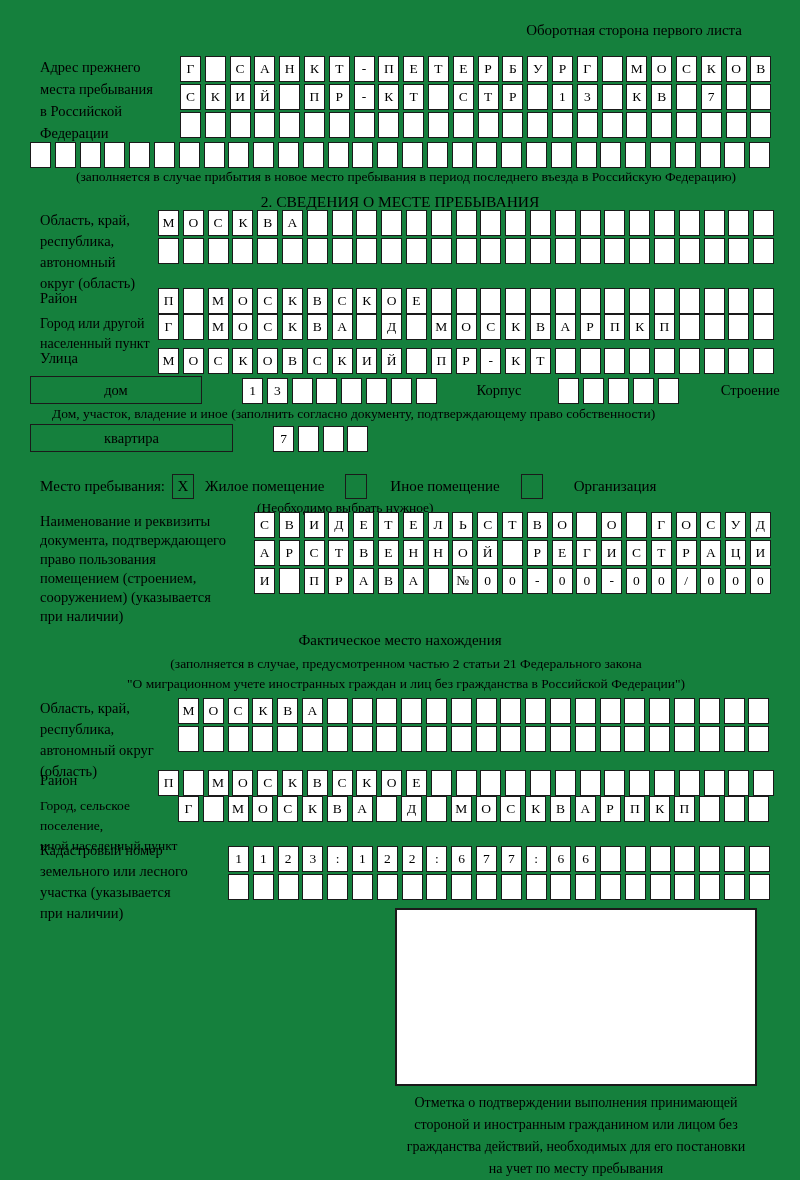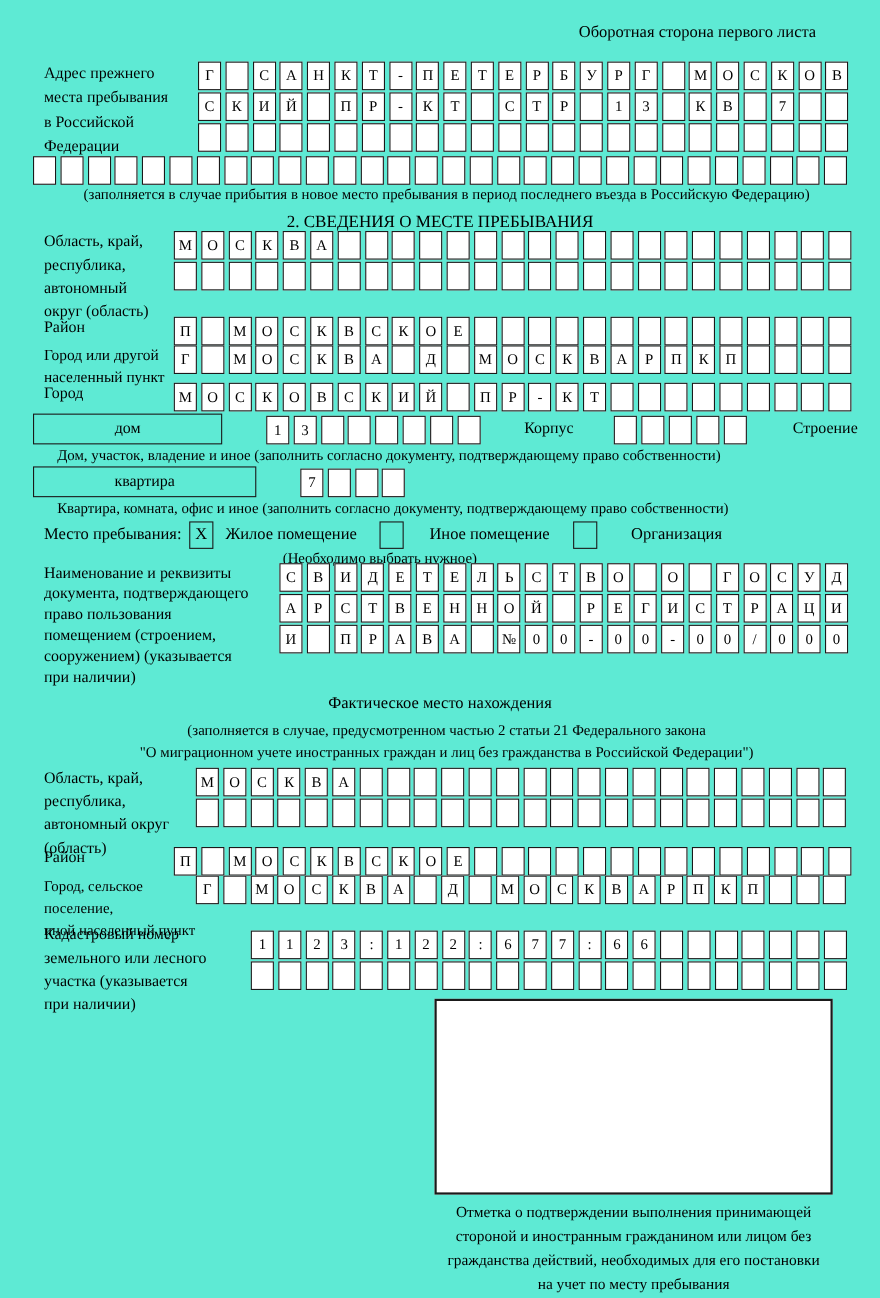--- a/index.html
+++ b/index.html
@@ -1,19 +1,19 @@
 <!DOCTYPE html>
 <html><head>
 <meta charset="utf-8">
 <style>
   * { margin:0; padding:0; box-sizing:border-box; }
   html,body { background:#fff; }
   .page {
     position:relative; width:800px; height:1180px; margin:0 auto;
-    background:#5eead4; color:#000;
+    background:#15803d; color:#000;
     font-family:"Liberation Serif", serif;
     overflow:hidden;
   }
   .hdr { position:absolute; right:58px; font-size:15px; }
   .blk { position:absolute; left:30px; display:flex; align-items:flex-start; }
   .flabel {
     flex-shrink:0; padding-left:10px; font-size:14.5px; line-height:21px;
     white-space:pre-line;
   }
   .flabel.lh22 { line-height:22px; }
@@ -297,21 +297,21 @@
         <span class="cell">К</span>
         <span class="cell">П</span>
         <span class="cell"></span>
         <span class="cell"></span>
         <span class="cell"></span>
         <span class="cell"></span>
       </div>
   </div>
 
   <div class="blk" style="top:348px">
-    <div class="flabel" style="width:128px">Город</div>
+    <div class="flabel" style="width:128px">Улица</div>
     <div class="cells">
         <span class="cell">М</span>
         <span class="cell">О</span>
         <span class="cell">С</span>
         <span class="cell">К</span>
         <span class="cell">О</span>
         <span class="cell">В</span>
         <span class="cell">С</span>
         <span class="cell">К</span>
         <span class="cell">И</span>
@@ -366,21 +366,20 @@
 
   <div class="blk house-row" style="top:424px">
     <div class="wide-box" style="width:203px">квартира</div>
     <div class="cells" style="margin-left:8px">
         <span class="cell">7</span>
         <span class="cell"></span>
         <span class="cell"></span>
         <span class="cell"></span>
       </div>
   </div>
-  <div class="caption left" style="top:454px">Квартира, комната, офис и иное (заполнить согласно документу, подтверждающему право собственности)</div>
 
   <div class="stay-row" style="top:474px">
     <span>Место пребывания:</span>
     <span class="checkbox" style="margin-left:7px">X</span>
     <span style="margin-left:11px">Жилое помещение</span>
     <span class="checkbox" style="margin-left:21px"></span>
     <span style="margin-left:23px">Иное помещение</span>
     <span class="checkbox" style="margin-left:21px"></span>
     <span style="margin-left:31px">Организация</span>
   </div>

